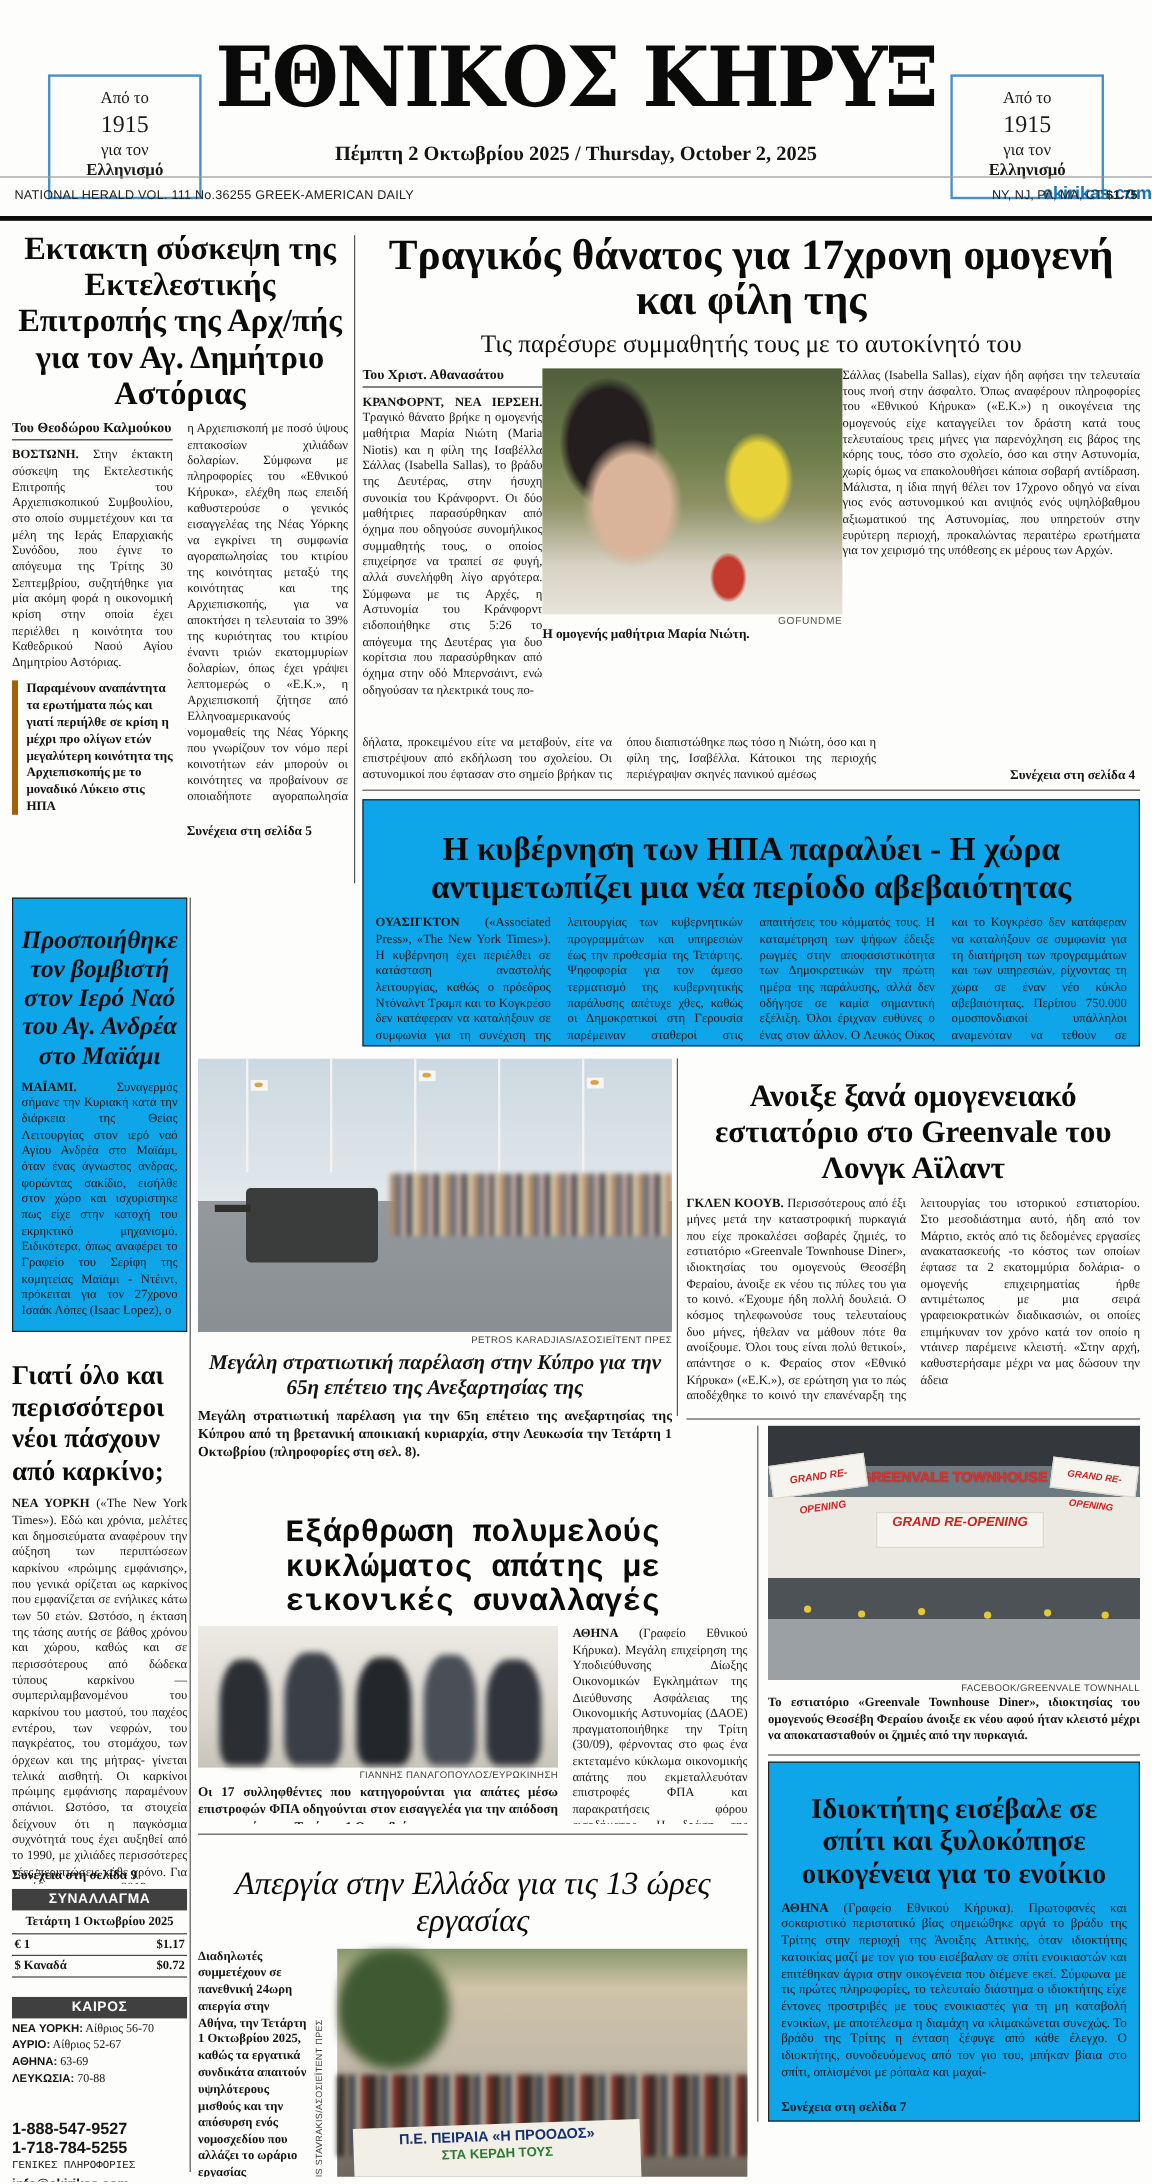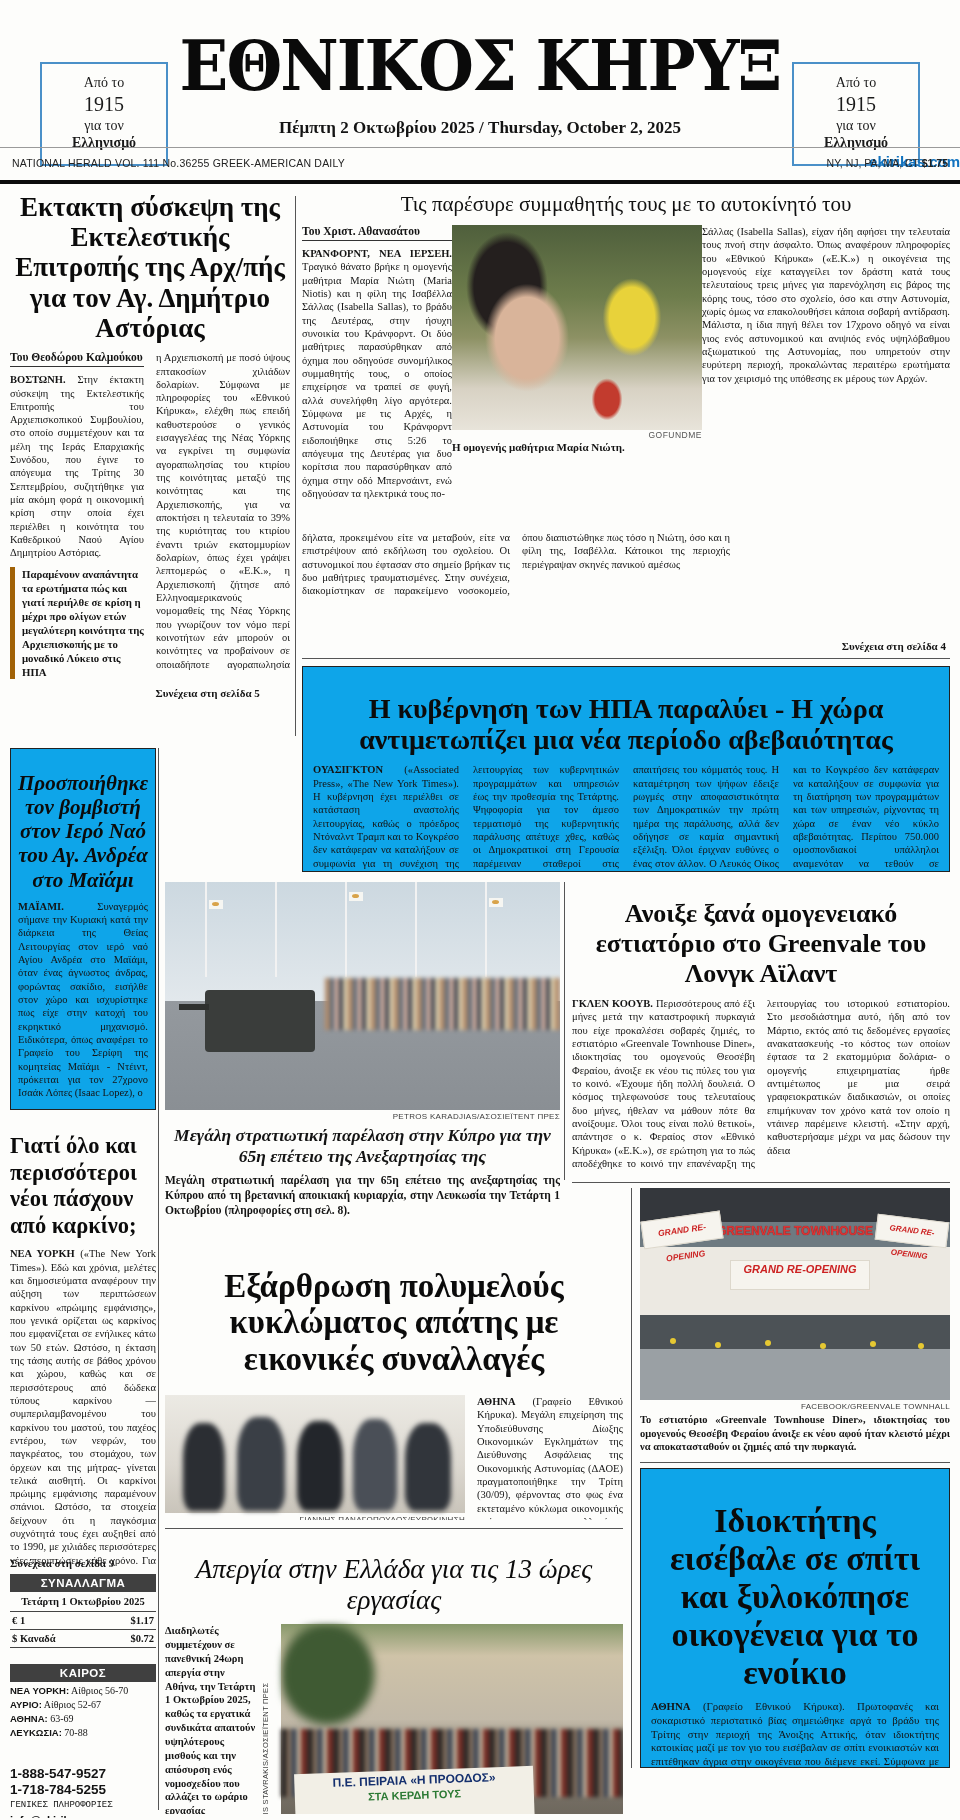--- a/index.html
+++ b/index.html
@@ -98,21 +98,21 @@
      background:repeating-linear-gradient(90deg,#b08a6a 0 5px,#5a6a7a 5px 9px,#caa89a 9px 14px,#3c4450 14px 18px,#d8c8a8 18px 23px);}
   #parade .credit{margin-top:2px;}
   #parade .cap-title{font-weight:bold;font-style:italic;font-size:17.5px;text-align:center;line-height:1.2;margin:4px 0 6px 0;}
   #parade .caption{font-size:11.5px;}
   
   #greenvale{left:572px;top:882px;width:378px;height:298px;}
   #greenvale .hl{font-size:26px;line-height:1.15;margin-bottom:8px;}
   #greenvale .gv-cols{height:178px;}
   
   #fraud{left:165px;top:1246px;width:458px;height:274px;}
-  #fraud .hl{font-size:33px;line-height:1.1;margin-bottom:18px;}
+  #fraud .hl{font-size:26px;line-height:1.1;margin-bottom:6px;font-family:Liberation Mono, monospace;}
   #fraud-grid{display:grid;grid-template-columns:300px 1fr;column-gap:12px;}
   #fraud-photo{width:300px;height:118px;background:linear-gradient(180deg,#eceae4 0%,#dcd8d0 60%,#c9c4ba 100%);}
   .blob{position:absolute;border-radius:40% 40% 20% 20%;filter:blur(2.5px);}
   #fraud .credit{margin-top:2px;}
   #fraud .caption{margin-top:3px;font-size:11px;}
   #fraud .body-txt{height:200px;position:relative;}
   
   #strike{left:165px;top:1536px;width:458px;height:278px;}
   #strike .hl{font-style:italic;font-weight:normal;font-size:27px;margin-bottom:8px;}
   #strike-grid{display:grid;grid-template-columns:92px 16px 1fr;column-gap:4px;height:228px;}
@@ -139,21 +139,21 @@
   #ban-right{right:2px;top:30px;width:70px;height:24px;transform:rotate(7deg);font-size:8px;line-height:24px;}
   #ban-center{left:90px;top:72px;width:140px;height:30px;font-size:11px;line-height:1.2;padding-top:2px;box-sizing:border-box;}
   #diner-sign{position:absolute;left:55px;top:36px;width:200px;text-align:center;color:#d33;
      font-family:"Liberation Sans",sans-serif;font-weight:bold;font-size:12px;text-shadow:0 0 1px #811;}
   #diner-flowers{position:absolute;left:30px;top:150px;width:6px;height:6px;border-radius:50%;background:#e6c832;
      box-shadow:45px 4px 0 #e6c832, 95px 2px 0 #e6c832, 150px 5px 0 #e6c832, 200px 3px 0 #e6c832, 248px 5px 0 #e6c832;}
   #diner .credit{margin-top:2px;}
   #diner .caption{margin-top:2px;font-size:10.5px;}
   
   #landlord{left:640px;top:1468px;width:310px;height:300px;padding:10px 10px;box-sizing:border-box;}
-  #landlord .hl{font-size:34px;line-height:1.12;margin-bottom:8px;}
+  #landlord .hl{font-size:24px;line-height:1.12;margin-bottom:8px;}
   #landlord .body-txt{height:158px;font-size:10.8px;}
   #landlord .cont{margin-top:8px;}
   .gofund{font-family:"Liberation Sans",sans-serif;font-size:8.5px;color:#555;text-align:right;letter-spacing:.5px;}
 </style>
 </head>
 <body>
 
 <div id="page">
 
   <div id="masthead" class="abs">
@@ -187,20 +187,21 @@
       <p class="body-txt" style="margin:0 0 5px 0;"><span class="dl">ΒΟΣΤΩΝΗ.</span> <span>Στην έκτακτη σύσκεψη της Εκτελεστικής Επιτροπής του Αρχιεπισκοπικού Συμβουλίου, στο οποίο συμμετέχουν και τα μέλη της Ιεράς Επαρχιακής Συνόδου, που έγινε το απόγευμα της Τρίτης 30 Σεπτεμβρίου, συζητήθηκε για μία ακόμη φορά η οικονομική κρίση στην οποία έχει περιέλθει η κοινότητα του Καθεδρικού Ναού Αγίου Δημητρίου Αστόριας.</span></p>
       <div class="pullquote">Παραμένουν αναπάντητα τα ερωτήματα πώς και γιατί περιήλθε σε κρίση η μέχρι προ ολίγων ετών μεγαλύτερη κοινότητα της Αρχιεπισκοπής με το μοναδικό Λύκειο στις ΗΠΑ</div>
       <p class="body-txt" style="margin:0;">η Αρχιεπισκοπή με ποσό ύψους επτακοσίων χιλιάδων δολαρίων. Σύμφωνα με πληροφορίες του «Εθνικού Κήρυκα», ελέχθη πως επειδή καθυστερούσε ο γενικός εισαγγελέας της Νέας Υόρκης να εγκρίνει τη συμφωνία αγοραπωλησίας του κτιρίου της κοινότητας μεταξύ της κοινότητας και της Αρχιεπισκοπής, για να αποκτήσει η τελευταία το 39% της κυριότητας του κτιρίου έναντι τριών εκατομμυρίων δολαρίων, όπως έχει γράψει λεπτομερώς ο «Ε.Κ.», η Αρχιεπισκοπή ζήτησε από Ελληνοαμερικανούς νομομαθείς της Νέας Υόρκης που γνωρίζουν τον νόμο περί κοινοτήτων εάν μπορούν οι κοινότητες να προβαίνουν σε οποιαδήποτε αγοραπωλησία χωρίς να απαιτείται η έγκριση του εισαγγελέα. Η διαδικασία αυτή αναμένεται να ολοκληρωθεί μέχρι το τέλος Οκτωβρίου οπότε θα μπορέσει η Αρχιεπισκοπή να καταβάλει τα τρία εκατομμύρια για να αποκτήσει το 39% του κτιρίου.</p>
     </div>
     <div class="cont">Συνέχεια στη σελίδα 5</div>
   </div>
 
   <div class="vrule" style="left:295px;top:196px;height:540px;"></div>
 
   <div id="main-art" class="abs">
+    <h1 class="hl">Τραγικός θάνατος για 17χρονη ομογενή και φίλη της</h1>
     <div class="subhead">Τις παρέσυρε συμμαθητής τους με το αυτοκίνητό του</div>
     <div id="main-grid">
       <div>
         <div class="byline">Του Χριστ. Αθανασάτου</div>
         <p class="body-txt" style="margin:0;"><span class="dl">ΚΡΑΝΦΟΡΝΤ, ΝΕΑ ΙΕΡΣΕΗ.</span> <span>Τραγικό θάνατο βρήκε η ομογενής μαθήτρια Μαρία Νιώτη (Maria Niotis) και η φίλη της Ισαβέλλα Σάλλας (Isabella Sallas), το βράδυ της Δευτέρας, στην ήσυχη συνοικία του Κράνφορντ. Οι δύο μαθήτριες παρασύρθηκαν από όχημα που οδηγούσε συνομήλικος συμμαθητής τους, ο οποίος επιχείρησε να τραπεί σε φυγή, αλλά συνελήφθη λίγο αργότερα. Σύμφωνα με τις Αρχές, η Αστυνομία του Κράνφορντ ειδοποιήθηκε στις 5:26 το απόγευμα της Δευτέρας για δυο κορίτσια που παρασύρθηκαν από όχημα στην οδό Μπερνσάιντ, ενώ οδηγούσαν τα ηλεκτρικά τους πο-</span></p>
       </div>
       <div>
         <div class="photo" id="girl-photo"></div>
         <div class="gofund">GOFUNDME</div>
         <div class="caption" style="text-align:left;">Η ομογενής μαθήτρια Μαρία Νιώτη.</div>

